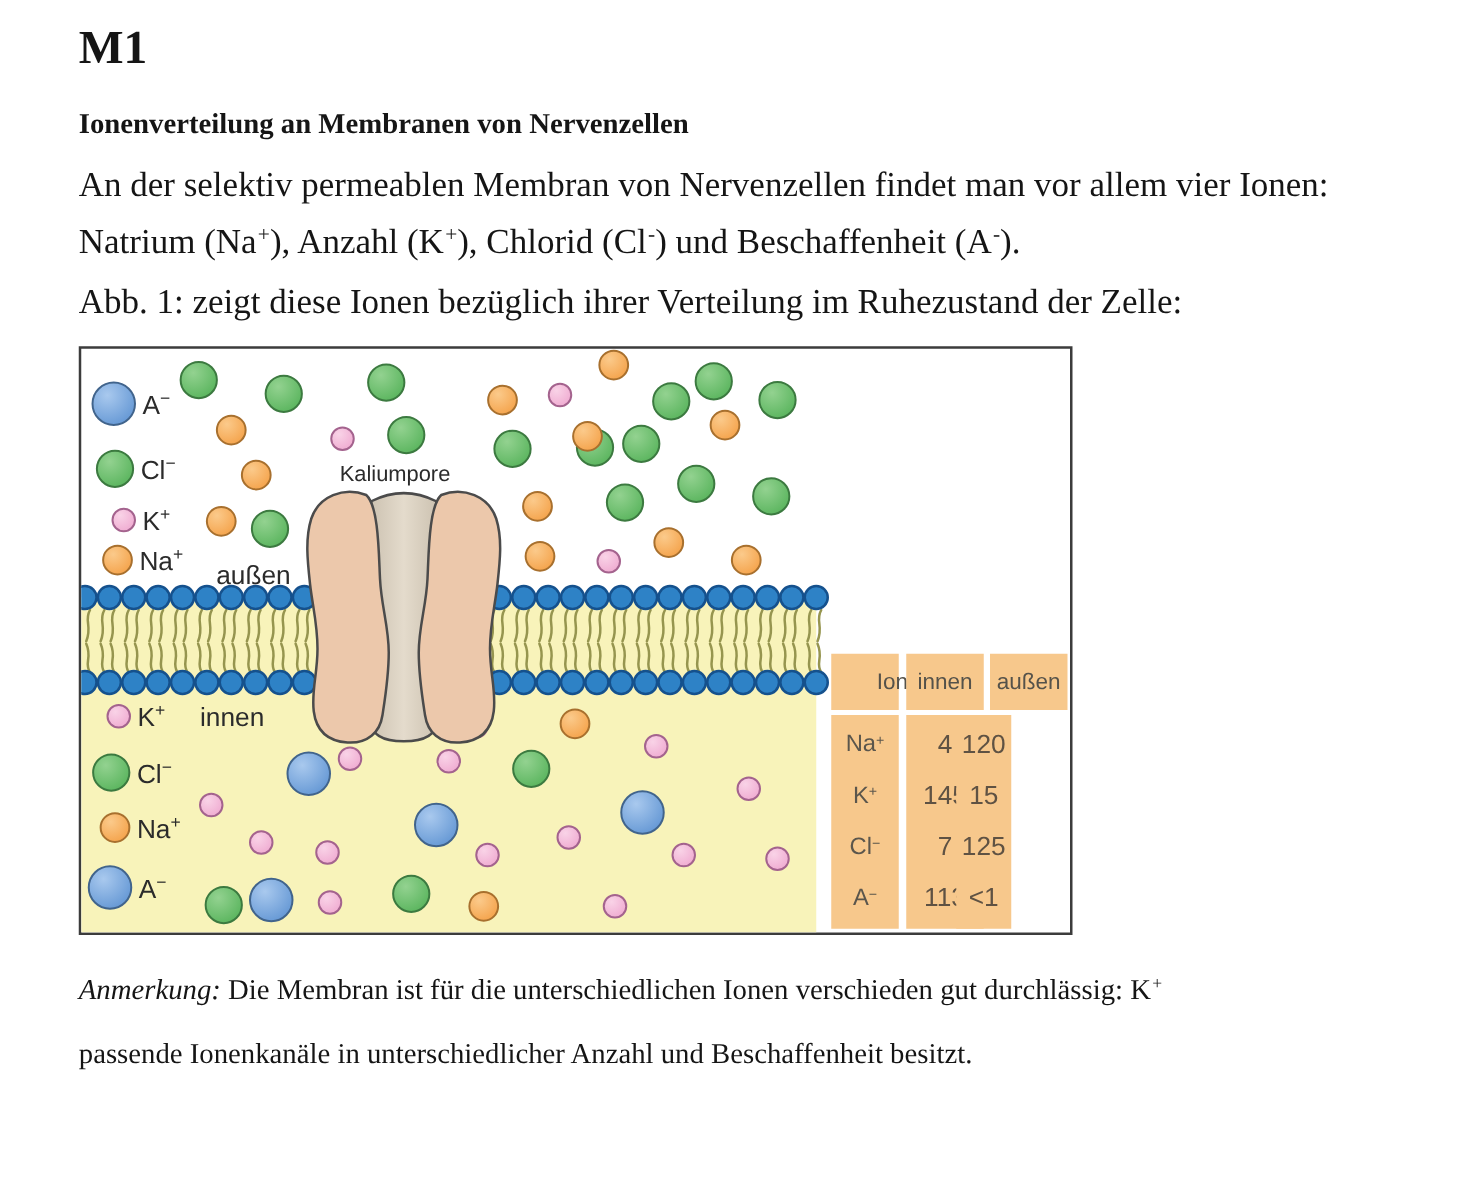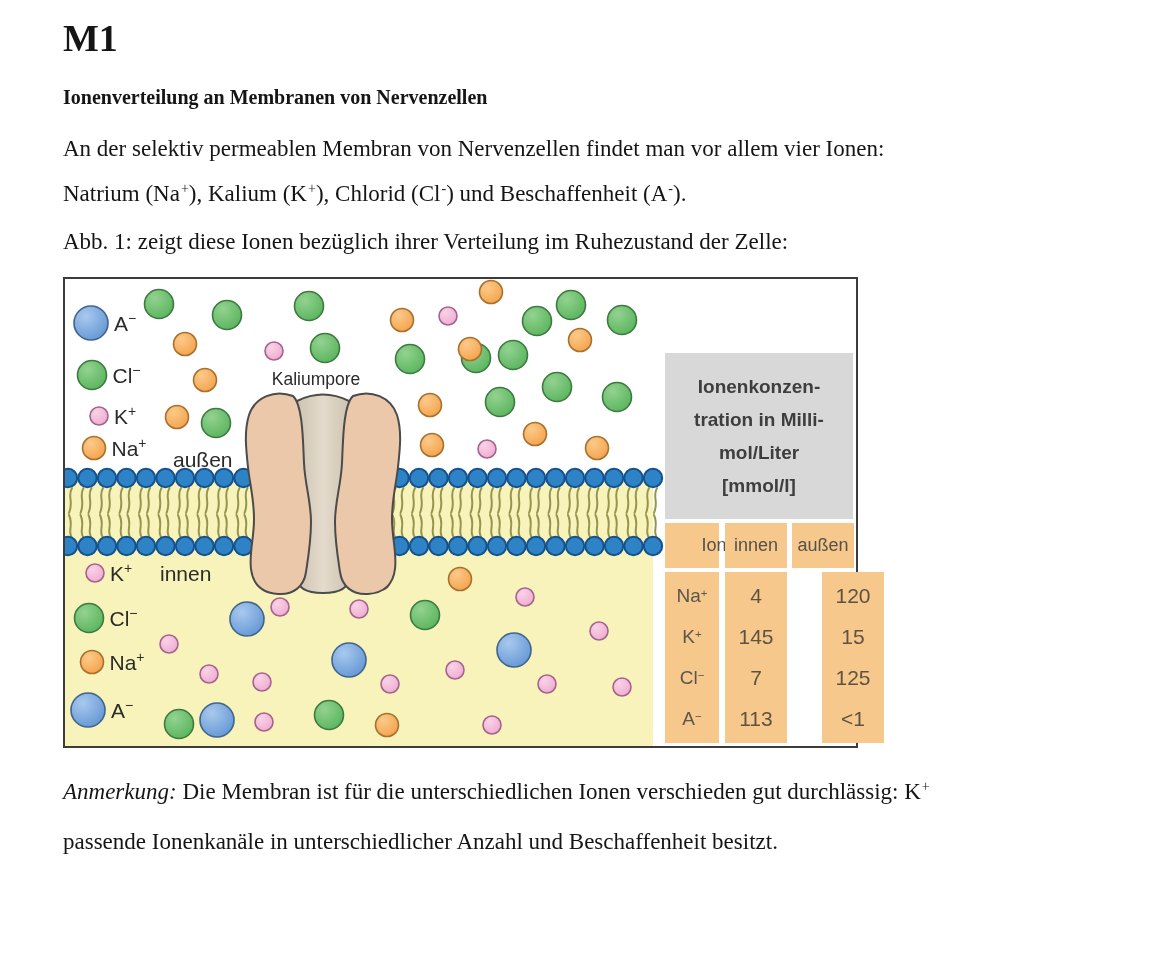--- a/index.html
+++ b/index.html
@@ -1,19 +1,19 @@
 <!DOCTYPE html>
 <html><head>
 <meta charset="utf-8">
 <style>
   html,body{margin:0;padding:0;background:#ffffff;}
   body{width:1170px;height:955px;position:relative;font-family:"Liberation Serif",serif;color:#151515;overflow:hidden;}
   .m1{position:absolute;left:63px;top:16px;font-size:38px;font-weight:bold;}
-  .heading{position:absolute;left:63px;top:86px;font-size:20px;font-weight:bold;margin:0;}
-  .p1{position:absolute;left:63px;top:126px;width:1080px;font-size:23px;line-height:45px;}
+  .heading{position:absolute;left:63px;top:86px;font-size:23px;font-weight:bold;margin:0;}
+  .p1{position:absolute;left:63px;top:126px;width:1080px;font-size:28px;line-height:45px;}
   .anm{position:absolute;left:63px;top:768px;width:1085px;font-size:23px;line-height:48px;}
   .sup{font-size:61%;position:relative;top:-0.55em;margin-left:1px;}
   .it{font-style:italic;}
 
   .figure{position:absolute;left:63px;top:277px;width:795px;height:471px;border:2px solid #3c3c3c;box-sizing:border-box;background:#ffffff;}
   .figure svg{position:absolute;left:0;top:0;}
 
   .grey-box{position:absolute;left:600px;top:74px;width:188px;height:166px;background:#d8d8d8;
     font-family:"Liberation Sans",sans-serif;font-weight:bold;color:#3e3e3e;font-size:19px;line-height:33px;
     text-align:center;display:flex;flex-direction:column;justify-content:center;}
@@ -28,21 +28,21 @@
 </head>
 <body>
 
 <div>
 
   <div class="m1">M1</div>
   <h1 class="heading">Ionenverteilung an Membranen von Nervenzellen</h1>
 
   <div class="p1">
     <div><span>An der selektiv permeablen Membran von Nervenzellen findet man vor allem vier Ionen:</span></div>
-    <div><span>Natrium (Na</span><span class="sup">+</span><span>), Kalium (K</span><span class="sup">+</span><span>), Chlorid (Cl</span><span class="sup">-</span><span>) und Beschaffenheit (A</span><span class="sup">-</span><span>).</span></div>
+    <div><span>Natrium (Na</span><span class="sup">+</span><span>), Anzahl (K</span><span class="sup">+</span><span>), Chlorid (Cl</span><span class="sup">-</span><span>) und Beschaffenheit (A</span><span class="sup">-</span><span>).</span></div>
     <div><span>Abb. 1: zeigt diese Ionen bezüglich ihrer Verteilung im Ruhezustand der Zelle:</span></div>
   </div>
 
   <div class="figure">
     <svg id="fig-svg" width="791" height="467" viewBox="0 0 791 467">
       <defs>
         <radialGradient id="gA" cx="35%" cy="30%" r="80%">
           <stop offset="0%" stop-color="#a9c9ee"></stop>
             <stop offset="100%" stop-color="#6195d3"></stop>
         </radialGradient>
@@ -332,43 +332,37 @@
           <text x="45" y="302" font-family="Liberation Sans, sans-serif" font-size="21" fill="#2b2b2b"><tspan>K</tspan><tspan dy="-8" font-size="14">+</tspan></text>
           <circle cx="24" cy="339" r="14.5" fill="url(#gCl)" stroke="#3c7a40" stroke-width="1.6"></circle>
           <text x="44.5" y="347" font-family="Liberation Sans, sans-serif" font-size="21" fill="#2b2b2b"><tspan>Cl</tspan><tspan dy="-8" font-size="14">−</tspan></text>
           <circle cx="27" cy="383" r="11.5" fill="url(#gNa)" stroke="#a8702e" stroke-width="1.6"></circle>
           <text x="44.5" y="391" font-family="Liberation Sans, sans-serif" font-size="21" fill="#2b2b2b"><tspan>Na</tspan><tspan dy="-8" font-size="14">+</tspan></text>
           <circle cx="23" cy="431" r="17" fill="url(#gA)" stroke="#41648c" stroke-width="1.6"></circle>
           <text x="46" y="439" font-family="Liberation Sans, sans-serif" font-size="21" fill="#2b2b2b"><tspan>A</tspan><tspan dy="-8" font-size="14">−</tspan></text>
         </g>
     </svg>
 
-    <div class="grey-box" id="grey-box">
-        <div>Ionenkonzen-</div>
-        <div>tration in Milli-</div>
-        <div>mol/Liter</div>
-        <div>[mmol/l]</div>
-      </div>
     <div id="ion-table">
         <div class="tcell thdr" style="left: 600px; width: 54px; padding-left: 44px;">Ion</div>
         <div class="tcell tbody" style="left: 600px; width: 54px;">
           <div class="ion"><span>Na</span><span class="ts">+</span></div>
           <div class="ion"><span>K</span><span class="ts">+</span></div>
           <div class="ion"><span>Cl</span><span class="ts">−</span></div>
           <div class="ion"><span>A</span><span class="ts">−</span></div>
         </div>
         <div class="tcell thdr" style="left: 660px; width: 62px;">innen</div>
         <div class="tcell tbody" style="left: 660px; width: 62px;">
           <div>4</div>
           <div>145</div>
           <div>7</div>
           <div>113</div>
         </div>
         <div class="tcell thdr" style="left: 727px; width: 62px;">außen</div>
-        <div class="tcell tbody" style="left: 757px; width: 62px;">
+        <div class="tcell tbody" style="left: 700px; width: 44px;">
           <div>120</div>
           <div>15</div>
           <div>125</div>
           <div>&lt;1</div>
         </div>
       </div>
   </div>
 
   <div class="anm">
     <div><span class="it">Anmerkung:</span><span> Die Membran ist für die unterschiedlichen Ionen verschieden gut durchlässig: K</span><span class="sup">+</span></div>

